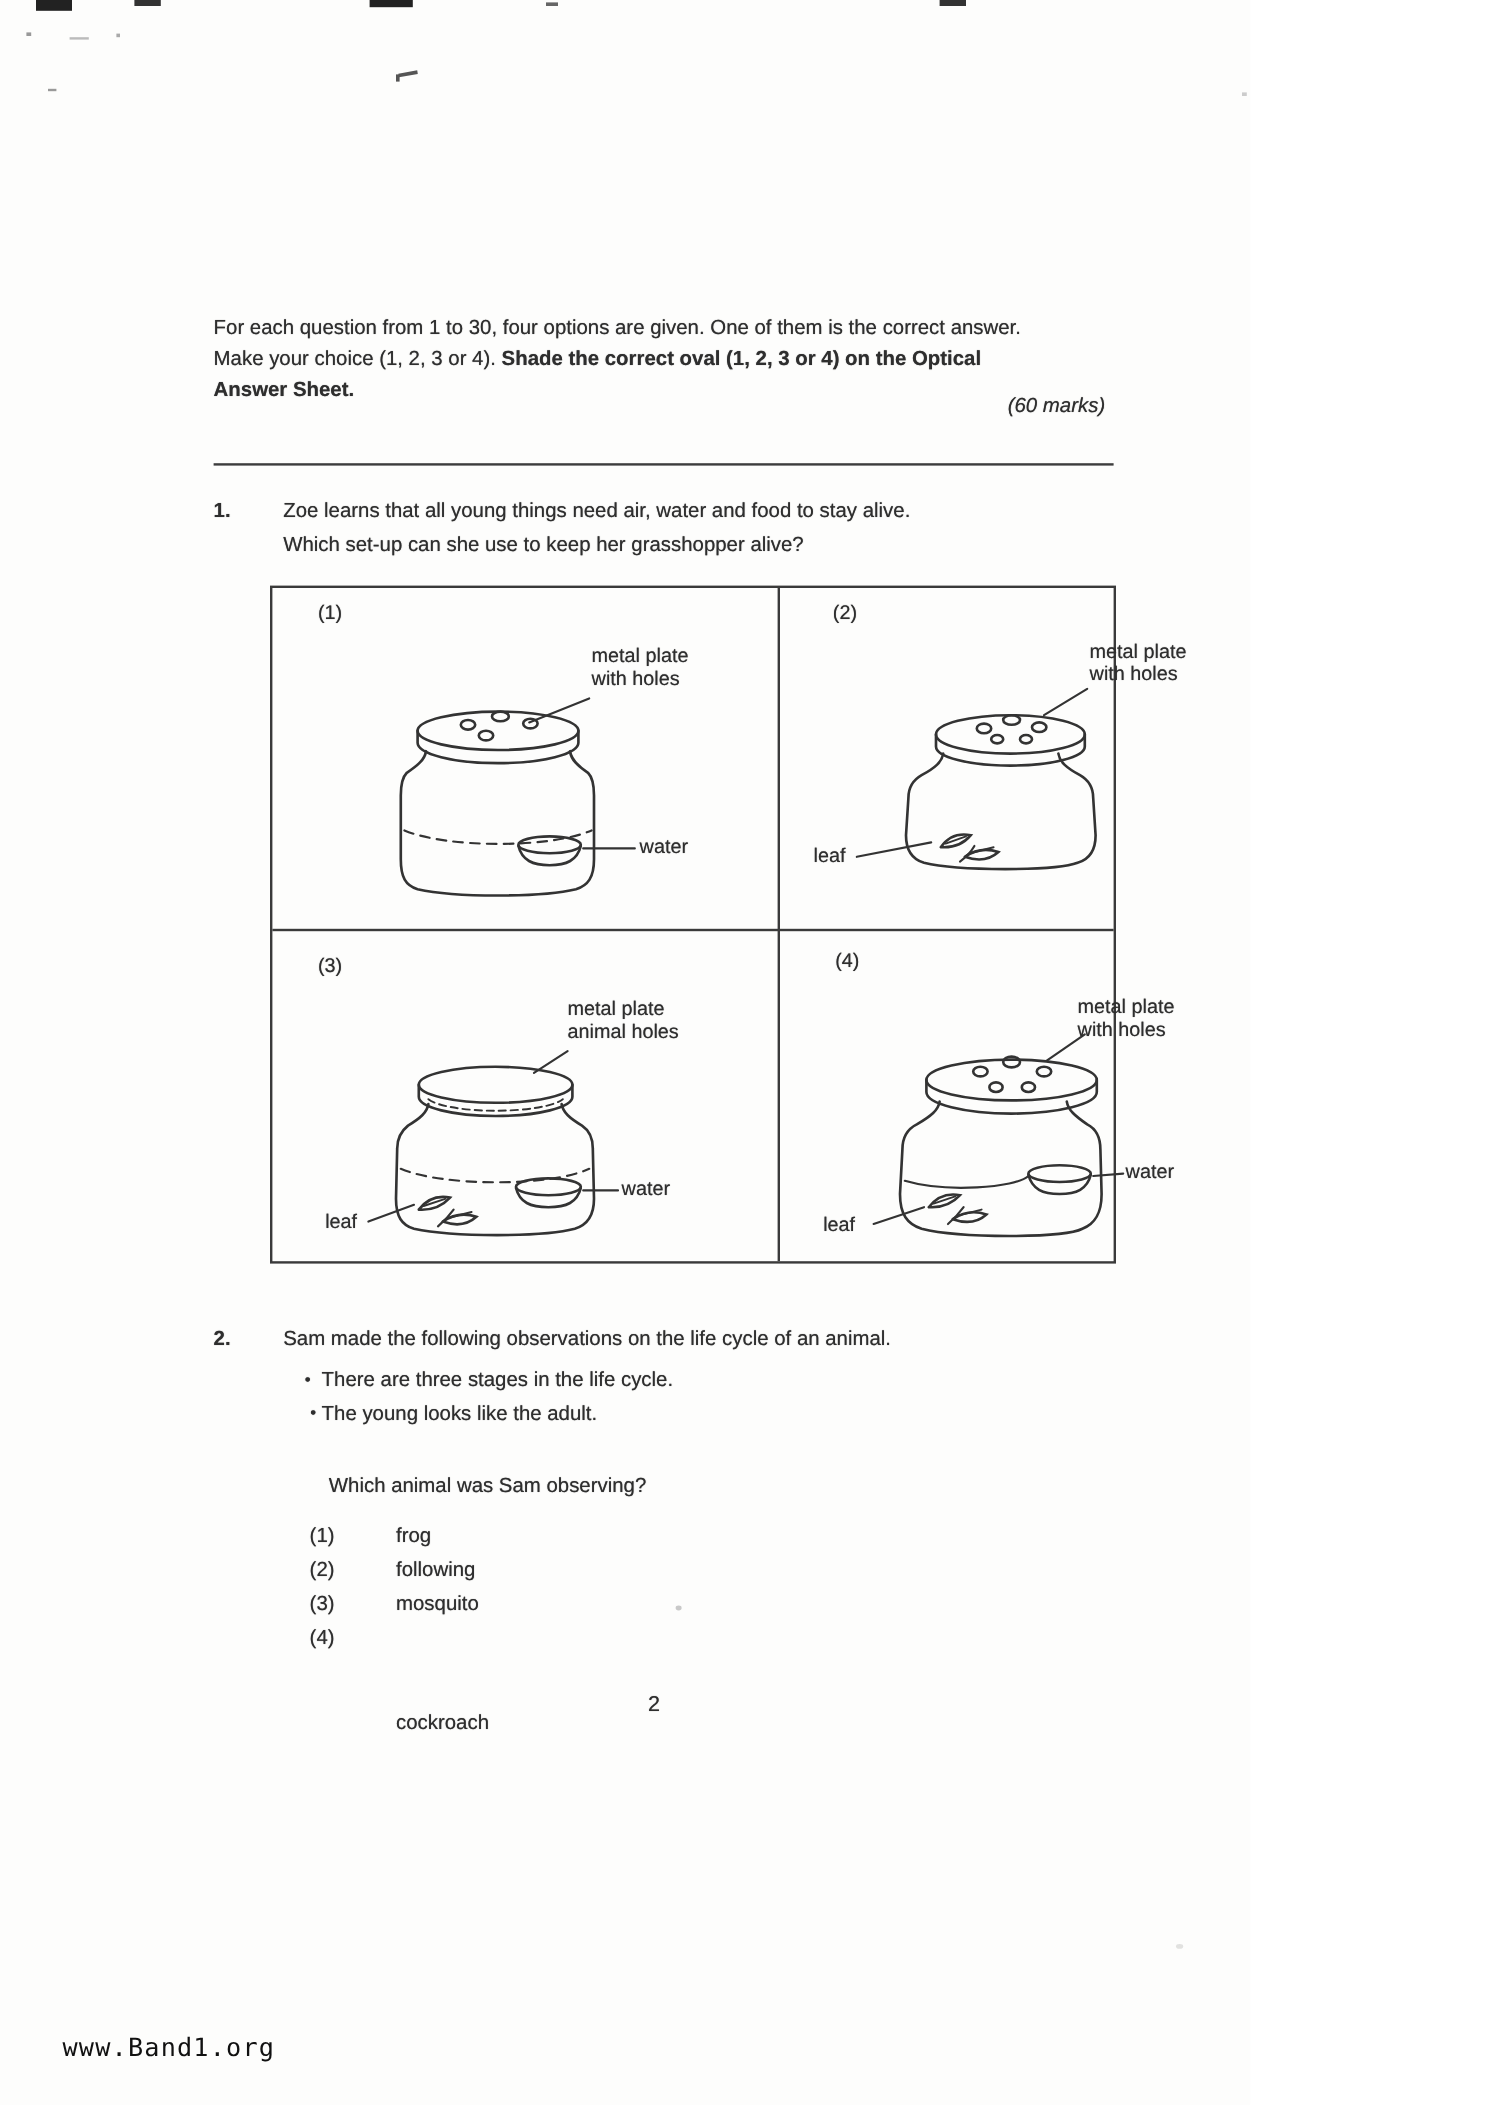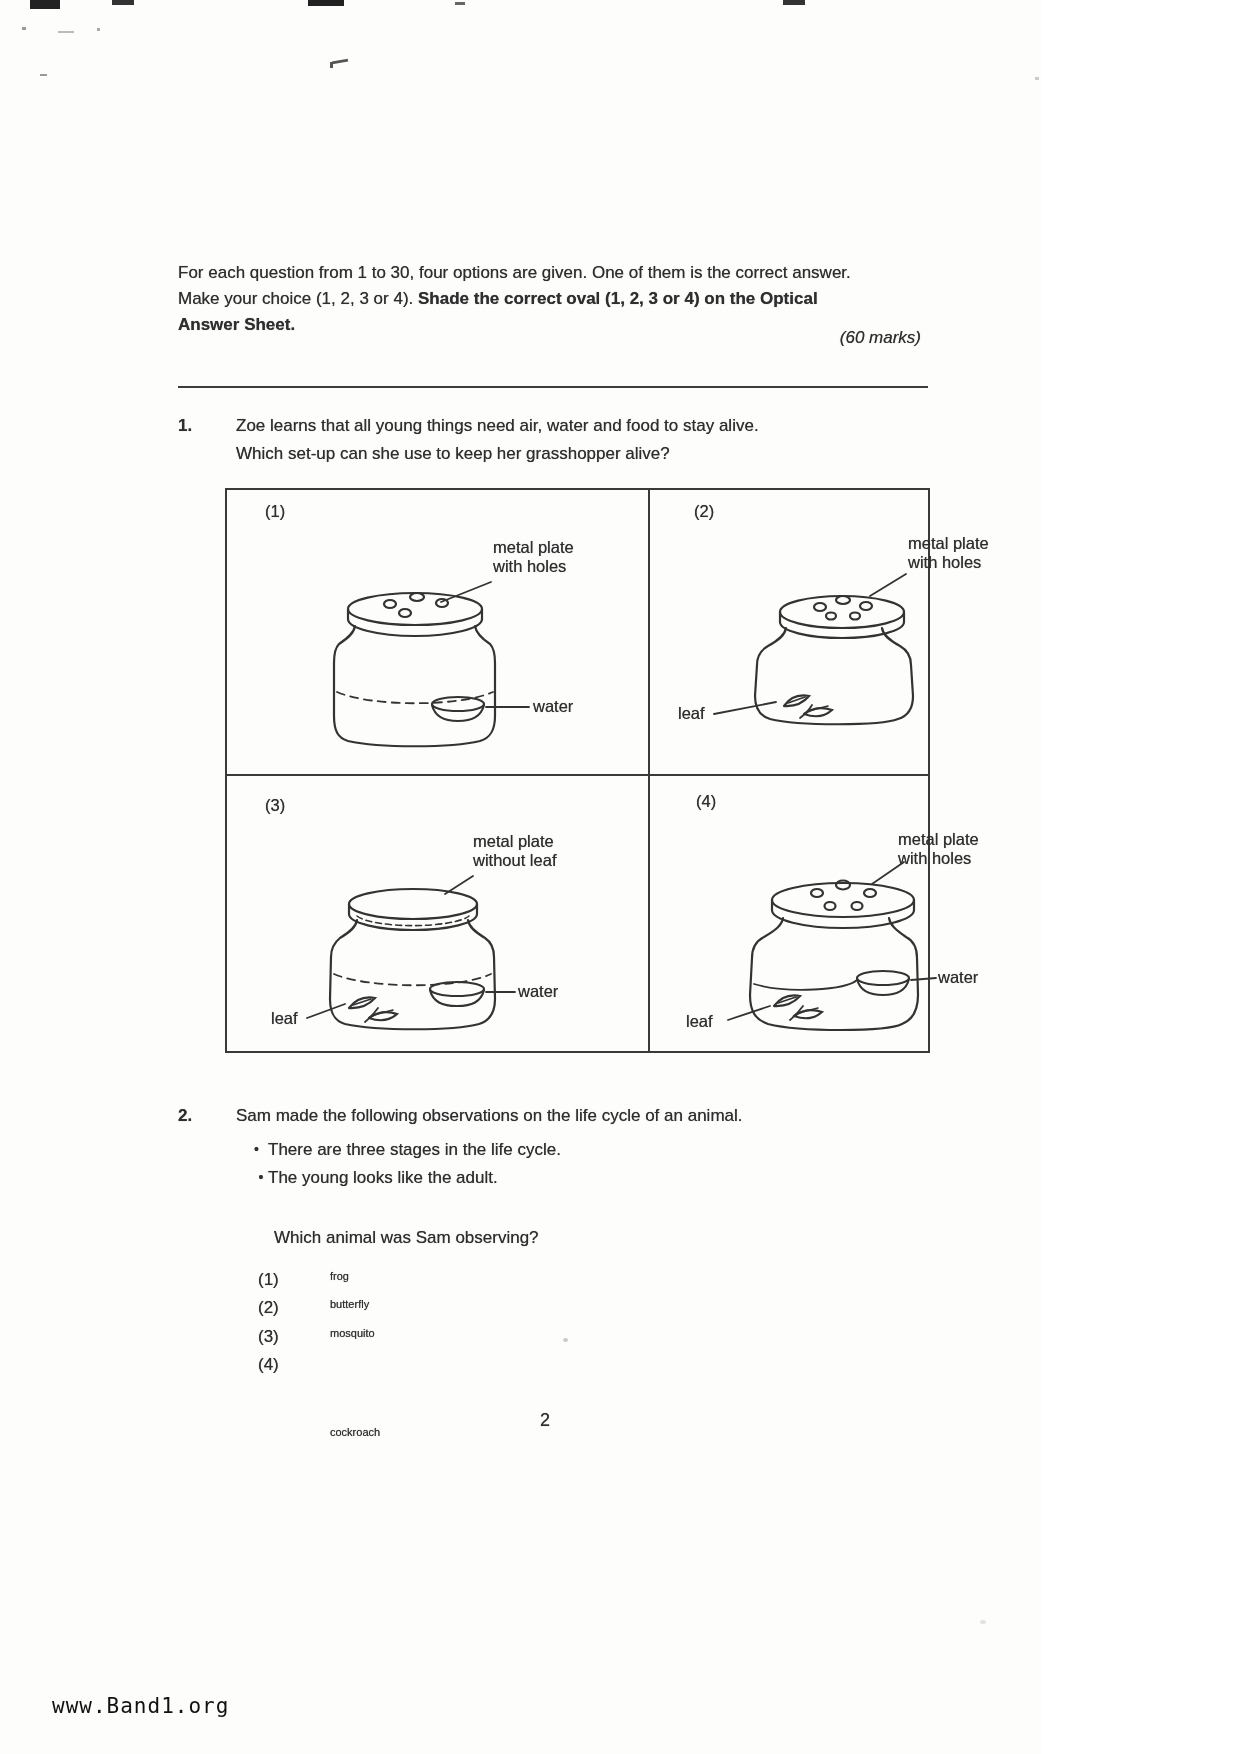--- a/index.html
+++ b/index.html
@@ -41,21 +41,21 @@
   .c4 { left:423px; top:286px; width:282px; height:279px; }
   .optmark { position:absolute; font-size:16.5px; }
   .jarsvg { position:absolute; left:0; top:0; overflow:visible; }
   .dlabel { position:absolute; font-size:16.5px; line-height:19px; white-space:nowrap; }
   .dline { display:block; }
 
   
   .bdot { display:inline-block; width:14px; font-size:14px; vertical-align:1px; }
   .bullet-row { position:absolute; font-size:17px; white-space:nowrap; }
   .choice-num { position:absolute; font-size:17px; }
-  .choice-label { position:absolute; font-size:11px; }
+  .choice-label { position:absolute; font-size:17px; }
 
   .pageno { position:absolute; left:540px; top:1410px; font-size:18px; }
   .footer { position:absolute; left:52px; top:1694px; font-family:"DejaVu Sans Mono", monospace; font-size:21px; letter-spacing:1px; color:#111; }
 
   .speck { position:absolute; border-radius:50%; }
 </style>
 </head>
 <body>
 
 <div class="page">
@@ -168,21 +168,21 @@
           <path d="M146,239 l20,-5" stroke-width="1.6"></path>
           <path d="M138,246 q8,-7 13,-14" stroke-width="1.8"></path>
           <ellipse cx="230" cy="213" rx="27" ry="7"></ellipse>
           <path d="M203,214 C206,226 215,230 230,230 C245,230 254,226 257,214"></path>
           <line x1="259" y1="216" x2="288" y2="216" stroke-width="1.8"></line>
           <line x1="80" y1="242" x2="118" y2="228" stroke-width="1.8"></line>
         </g>
       </svg>
       <span class="dlabel txt" style="left:246px;top:56px;">
         <span class="dline">metal plate</span>
-        <span class="dline">without leaf</span>
+        <span class="dline">animal holes</span>
       </span>
       <span class="dlabel txt" style="left:291px;top:206px;">water</span>
       <span class="dlabel txt" style="left:44px;top:233px;">leaf</span>
     </div>
 
     <div class="cell c4">
       <span class="optmark txt" style="left:46px;top:16px;">(4)</span>
       <svg class="jarsvg" width="282" height="279" viewBox="0 0 282 279">
         <g stroke="#333" stroke-width="2.2" fill="none" stroke-linecap="round">
           <line x1="254" y1="86" x2="222" y2="108" stroke-width="1.8"></line>
@@ -223,21 +223,21 @@
   </div>
   <div class="bullet-row txt" style="left:254px;top:1168px;text-align:center;">
     <span class="bdot">•</span><span>The young looks like the adult.</span>
   </div>
 
   <div class="qtext txt" style="left:250px;top:1228px;margin-left:24px;">Which animal was Sam observing?</div>
 
   <span class="choice-num txt" style="left:258px;top:1270px;">(1)</span>
   <span class="choice-label txt" style="left:330px;top:1270px;">frog</span>
   <span class="choice-num txt" style="left:258px;top:1298px;">(2)</span>
-  <span class="choice-label txt" style="left:330px;top:1298px;">butterfly</span>
+  <span class="choice-label txt" style="left:330px;top:1298px;">following</span>
   <span class="choice-num txt" style="left:258px;top:1327px;">(3)</span>
   <span class="choice-label txt" style="left:330px;top:1327px;">mosquito</span>
   <span class="choice-num txt" style="left:258px;top:1355px;">(4)</span>
   <span class="choice-label txt" style="left:330px;top:1426px;">cockroach</span>
 
   <div class="pageno txt">2</div>
   <div class="footer">www.Band1.org</div>
 
 </div>
 

